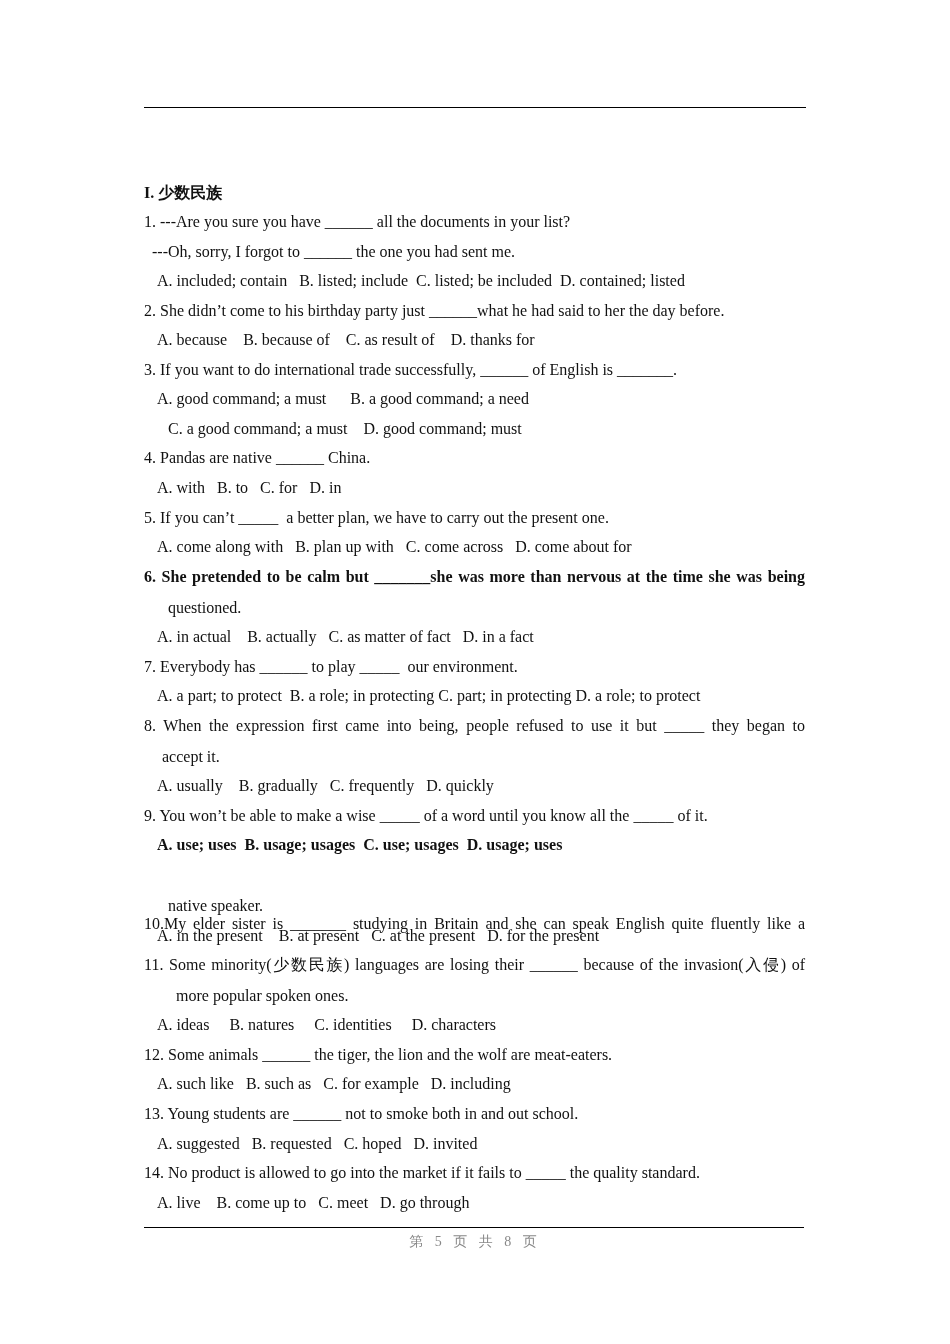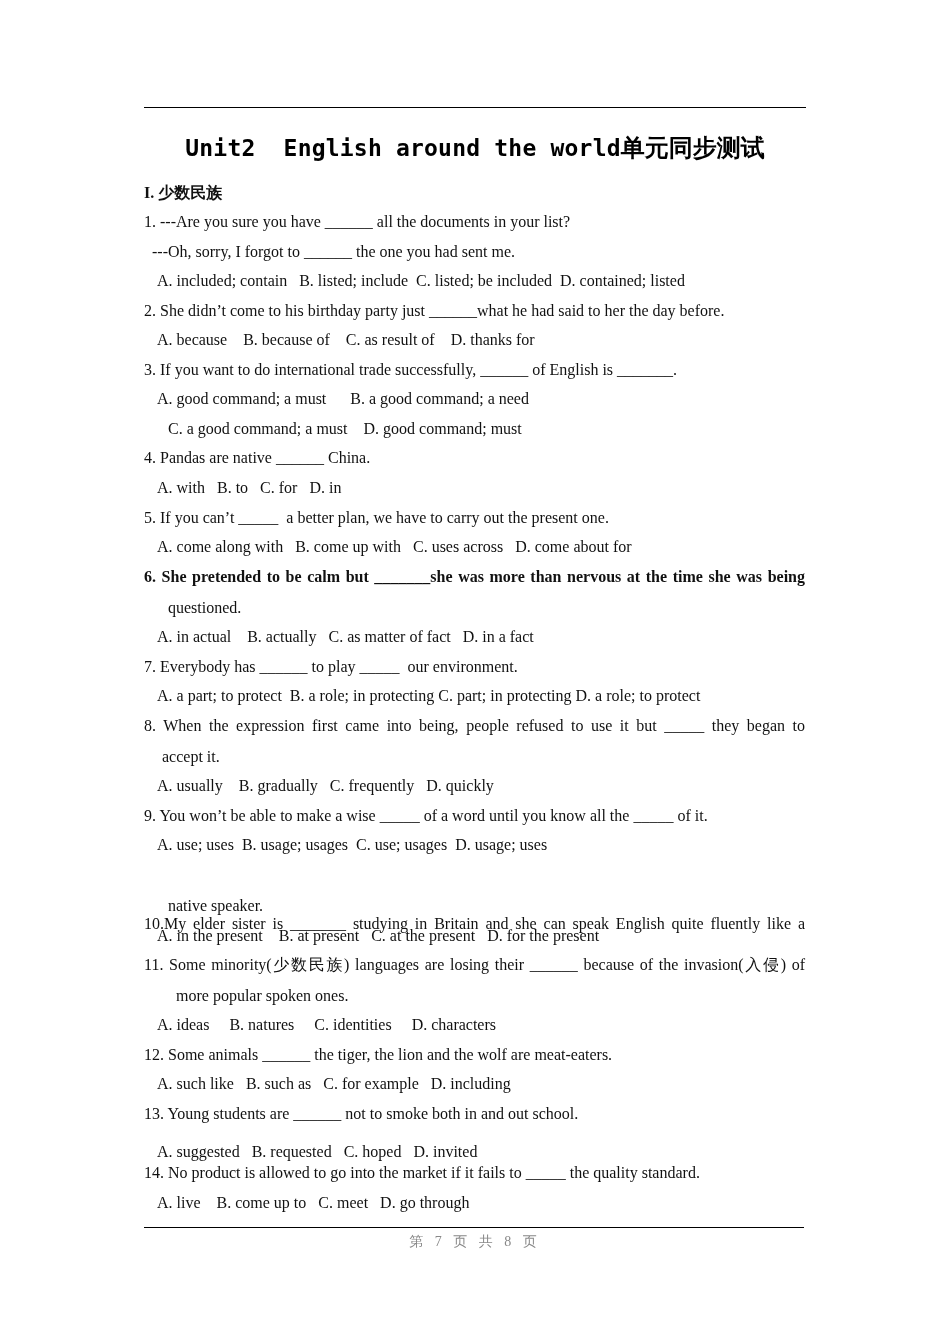--- a/index.html
+++ b/index.html
@@ -74,56 +74,55 @@
       color: #888888;
       letter-spacing: 4px;
     }
   </style>
 </head>
 <body>
 
 <div class="page">
   <div class="rule-top"></div>
 
-  <div class="title"><span>Unit2  English around the world</span><span class="cjk">单元同步测试</span></div>
 
   <div class="line section-head" style="top:183px;">I. 少数民族</div>
 
   <div id="lines">
       <div class="line" style="top: 212px; left: 144px;">1. ---Are you sure you have ______ all the documents in your list?</div>
       <div class="line" style="top: 242px; left: 152px;">---Oh, sorry, I forgot to ______ the one you had sent me.</div>
       <div class="line" style="top: 271px; left: 157px;">A. included; contain   B. listed; include  C. listed; be included  D. contained; listed</div>
       <div class="line" style="top: 301px; left: 144px;">2. She didn’t come to his birthday party just ______what he had said to her the day before.</div>
       <div class="line" style="top: 330px; left: 157px;">A. because    B. because of    C. as result of    D. thanks for</div>
       <div class="line" style="top: 360px; left: 144px;">3. If you want to do international trade successfully, ______ of English is _______.</div>
       <div class="line" style="top: 389px; left: 157px;">A. good command; a must      B. a good command; a need</div>
       <div class="line" style="top: 419px; left: 168px;">C. a good command; a must    D. good command; must</div>
       <div class="line" style="top: 448px; left: 144px;">4. Pandas are native ______ China.</div>
       <div class="line" style="top: 478px; left: 157px;">A. with   B. to   C. for   D. in</div>
       <div class="line" style="top: 508px; left: 144px;">5. If you can’t _____  a better plan, we have to carry out the present one.</div>
-      <div class="line" style="top: 537px; left: 157px;">A. come along with   B. come up with   C. uses across   D. come about for</div>
+      <div class="line" style="top: 537px; left: 157px;">A. come along with   B. plan up with   C. come across   D. come about for</div>
       <div class="line justify" style="top: 567px; left: 144px; font-weight: bold;">6. She pretended to be calm but _______she was more than nervous at the time she was being</div>
       <div class="line" style="top: 598px; left: 168px;">questioned.</div>
       <div class="line" style="top: 627px; left: 157px;">A. in actual    B. actually   C. as matter of fact   D. in a fact</div>
       <div class="line" style="top: 657px; left: 144px;">7. Everybody has ______ to play _____  our environment.</div>
       <div class="line" style="top: 686px; left: 157px;">A. a part; to protect  B. a role; in protecting C. part; in protecting D. a role; to protect</div>
       <div class="line justify" style="top: 716px; left: 144px;">8. When the expression first came into being, people refused to use it but _____ they began to</div>
       <div class="line" style="top: 747px; left: 162px;">accept it.</div>
       <div class="line" style="top: 776px; left: 157px;">A. usually    B. gradually   C. frequently   D. quickly</div>
       <div class="line" style="top: 806px; left: 144px;">9. You won’t be able to make a wise _____ of a word until you know all the _____ of it.</div>
-      <div class="line" style="top: 835px; left: 157px;">A. use; uses  B. usage; usages  C. use; usages  D. usage; uses</div>
+      <div class="line" style="top: 835px; left: 157px; font-weight: bold;">A. use; uses  B. usage; usages  C. use; usages  D. usage; uses</div>
       <div class="line justify" style="top: 914px; left: 144px;">10.My elder sister is _______ studying in Britain and she can speak English quite fluently like a</div>
       <div class="line" style="top: 896px; left: 168px;">native speaker.</div>
       <div class="line" style="top: 926px; left: 157px;">A. in the present    B. at present   C. at the present   D. for the present</div>
       <div class="line justify" style="top: 955px; left: 144px;">11. Some minority(少数民族) languages are losing their ______ because of the invasion(入侵) of</div>
       <div class="line" style="top: 986px; left: 176px;">more popular spoken ones.</div>
       <div class="line" style="top: 1015px; left: 157px;">A. ideas     B. natures     C. identities     D. characters</div>
       <div class="line" style="top: 1045px; left: 144px;">12. Some animals ______ the tiger, the lion and the wolf are meat-eaters.</div>
       <div class="line" style="top: 1074px; left: 157px;">A. such like   B. such as   C. for example   D. including</div>
       <div class="line" style="top: 1104px; left: 144px;">13. Young students are ______ not to smoke both in and out school.</div>
-      <div class="line" style="top: 1134px; left: 157px; margin-top: 8px;">A. suggested   B. requested   C. hoped   D. invited</div>
+      <div class="line" style="top: 1134px; left: 157px;">A. suggested   B. requested   C. hoped   D. invited</div>
       <div class="line" style="top: 1163px; left: 144px;">14. No product is allowed to go into the market if it fails to _____ the quality standard.</div>
       <div class="line" style="top: 1193px; left: 157px;">A. live    B. come up to   C. meet   D. go through</div>
     </div>
 
   <div class="rule-bottom"></div>
-  <div class="footer">第 7 页 共 8 页</div>
+  <div class="footer">第 5 页 共 8 页</div>
 </div>
 
 </body></html>

